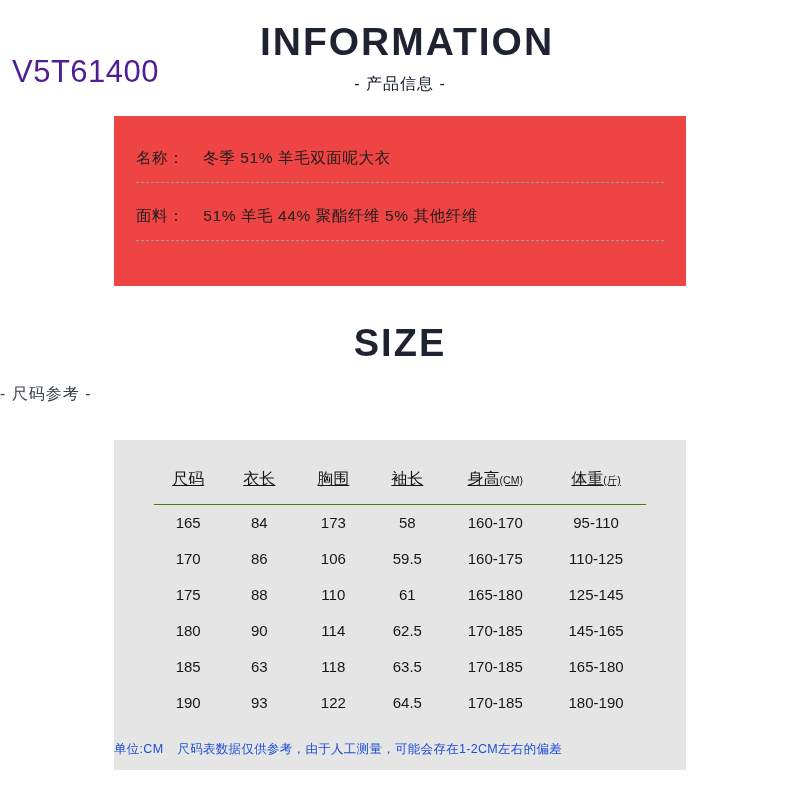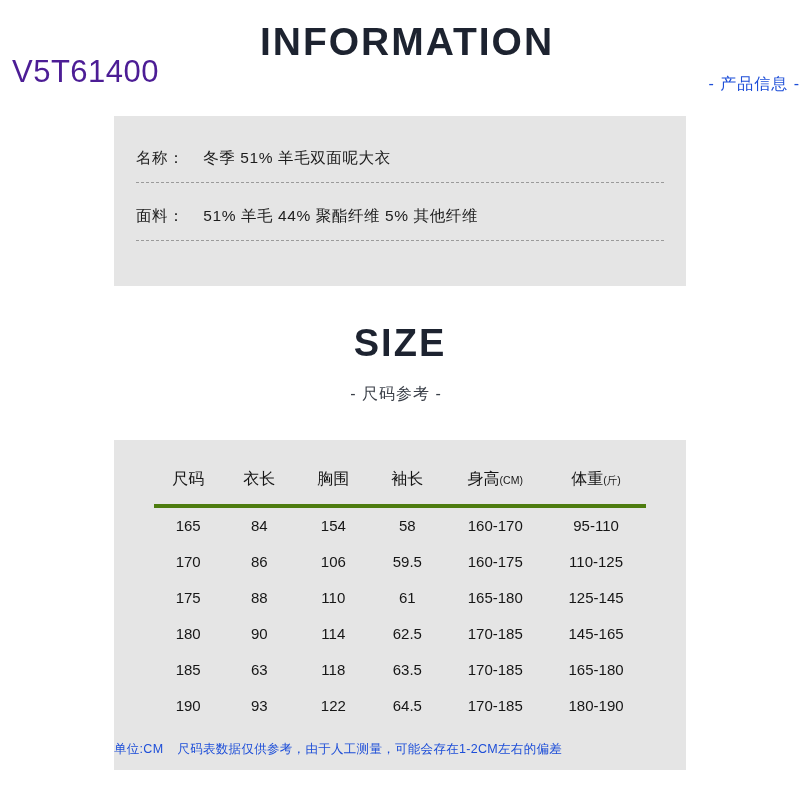--- a/index.html
+++ b/index.html
@@ -45,34 +45,34 @@
     letter-spacing: 2px;
     color: #1d2330;
     font-family: "Liberation Sans", sans-serif;
     padding-left: 14px;
   }
   .info-sub {
     position: absolute;
     left: 0;
     right: 0;
     top: 74px;
-    text-align: right;
+    text-align: center;
     font-size: 16px;
-    color: #1d4ed8;
+    color: #0f172a;
     letter-spacing: 1px;
   }
 
   
   .info-panel {
     position: absolute;
     left: 114px;
     top: 116px;
     width: 572px;
     height: 170px;
-    background: #e5e5e5;
+    background: #ef4444;
   }
   .info-row {
     position: absolute;
     left: 22px;
     right: 22px;
     font-size: 15.5px;
     color: #1d1d1d;
     letter-spacing: 0.6px;
     white-space: nowrap;
   }
@@ -100,21 +100,21 @@
     font-size: 38px;
     font-weight: bold;
     letter-spacing: 2px;
     color: #1d2330;
   }
   .size-sub {
     position: absolute;
     left: 0;
     right: 8px;
     top: 384px;
-    text-align: center;
+    text-align: left;
     font-size: 16px;
     color: #3a3f48;
     letter-spacing: 1px;
   }
 
   
   .size-panel {
     position: absolute;
     left: 114px;
     top: 440px;
@@ -136,21 +136,22 @@
     font-size: 16px;
     font-weight: normal;
     padding-bottom: 14px;
     text-align: center;
     white-space: nowrap;
   }
   table.size-table th .unit {
     font-size: 10.5px;
   }
   table.size-table thead tr {
-    border-bottom: 4px solid #4d7c0f;
+    border-bottom: 1px solid #4d7c0f;
+    text-decoration: underline;
   }
   table.size-table td {
     text-align: center;
     padding: 9px 0 10px 0;
     font-size: 15px;
     white-space: nowrap;
   }
   table.size-table tbody tr:first-child td {
   }
 
@@ -208,21 +209,21 @@
           <th class="col-2"><span>胸围</span><span class="unit"></span></th>
           <th class="col-3"><span>袖长</span><span class="unit"></span></th>
           <th class="col-4"><span>身高</span><span class="unit">(CM)</span></th>
           <th class="col-5"><span>体重</span><span class="unit">(斤)</span></th>
         </tr>
       </thead>
       <tbody>
         <tr>
           <td>165</td>
           <td>84</td>
-          <td>154</td>
+          <td>173</td>
           <td>58</td>
           <td>160-170</td>
           <td>95-110</td>
         </tr>
         <tr>
           <td>170</td>
           <td>86</td>
           <td>106</td>
           <td>59.5</td>
           <td>160-175</td>

